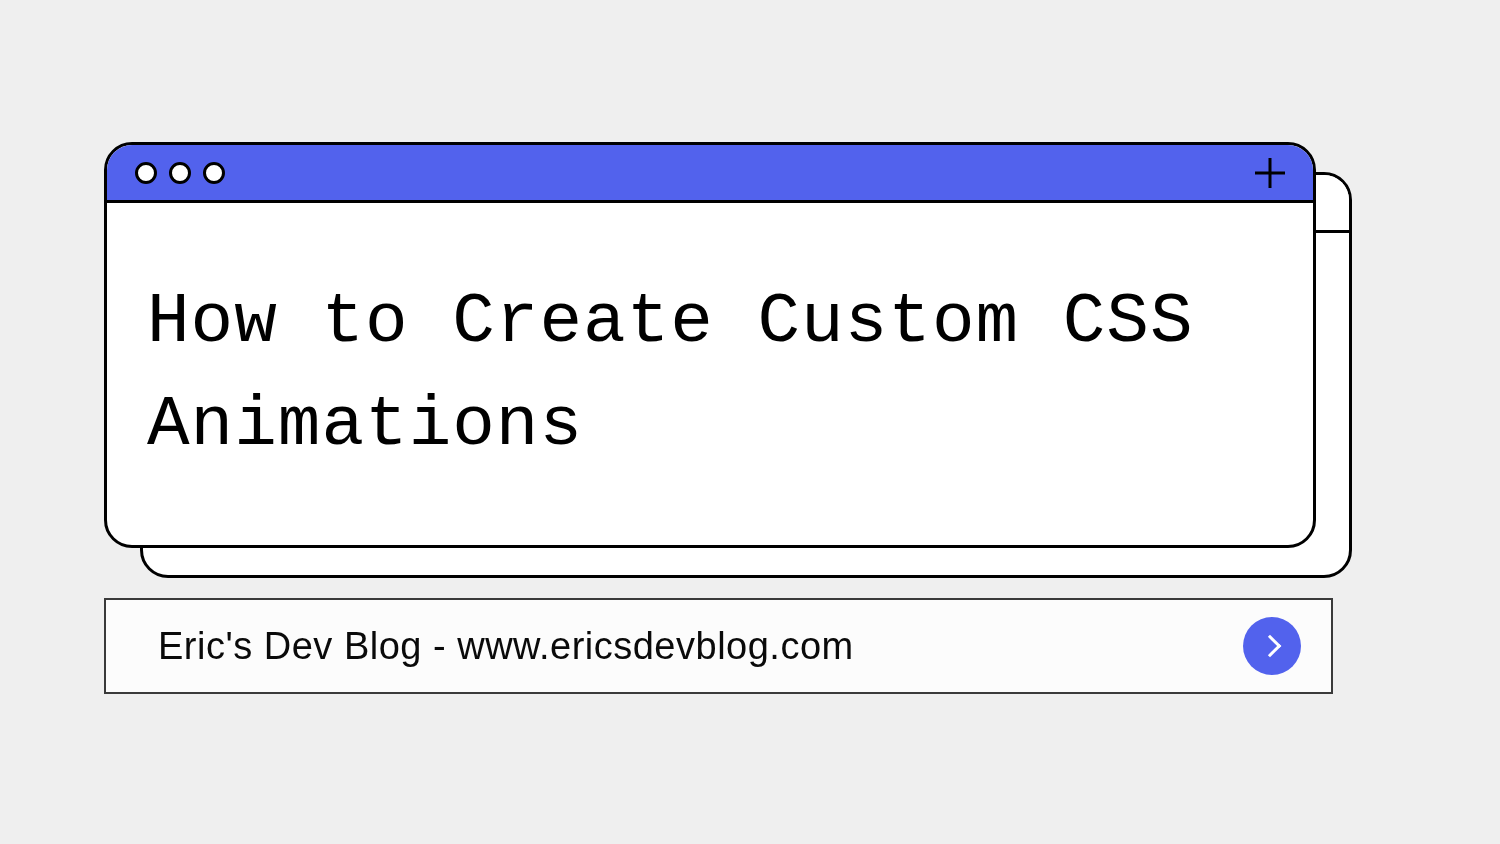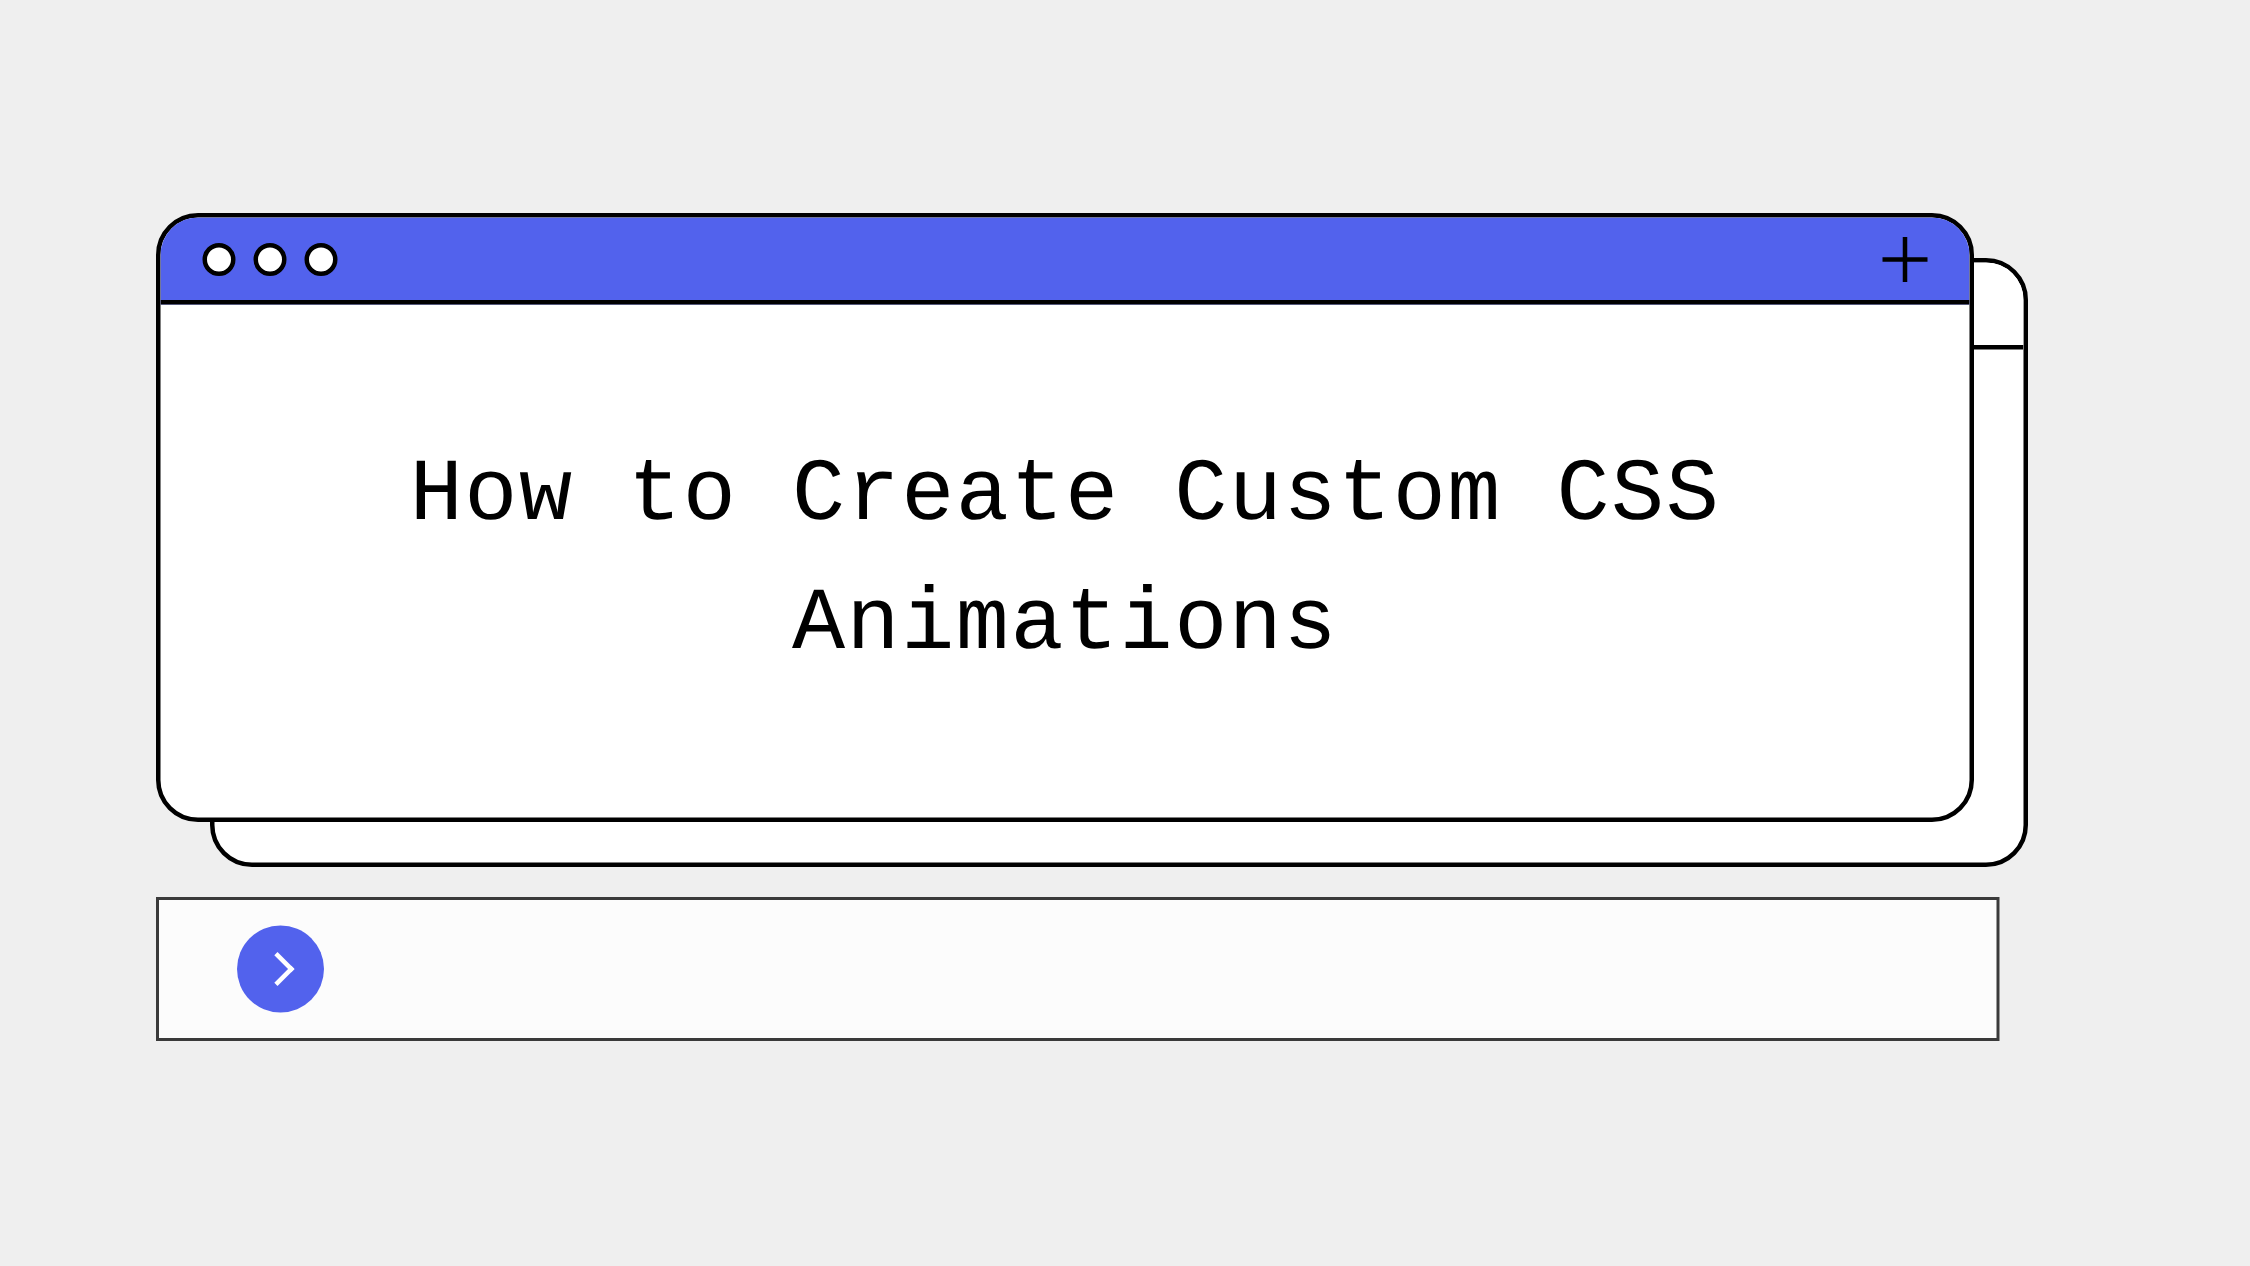--- a/index.html
+++ b/index.html
@@ -78,24 +78,24 @@
     }
     .content {
       height: calc(100% - 58px);
       display: flex;
       align-items: center;
       justify-content: center;
       padding: 0 40px;
     }
     .heading {
       font-family: "Courier New", Courier, monospace;
-      font-size: 59px;
+      font-size: 71px;
       font-weight: 500;
       line-height: 1.45;
-      text-align: center;
+      text-align: left;
       color: #000;
       letter-spacing: 1px;
     }
     .search-bar {
       position: absolute;
       left: 104px;
       top: 598px;
       width: 1229px;
       height: 96px;
       background: #fcfcfc;
@@ -144,16 +144,17 @@
       <div class="dot"></div>
     </div>
     <div class="plus"></div>
   </div>
   <div class="content">
     <h1 class="heading">How to Create Custom CSS Animations</h1>
   </div>
 </div>
 
 <div class="search-bar">
+  <span class="search-text">Eric's Dev Blog - www.ericsdevblog.com</span>
   <div class="go-button">
     <div class="chevron"></div>
   </div>
 </div>
 
 </body></html>

